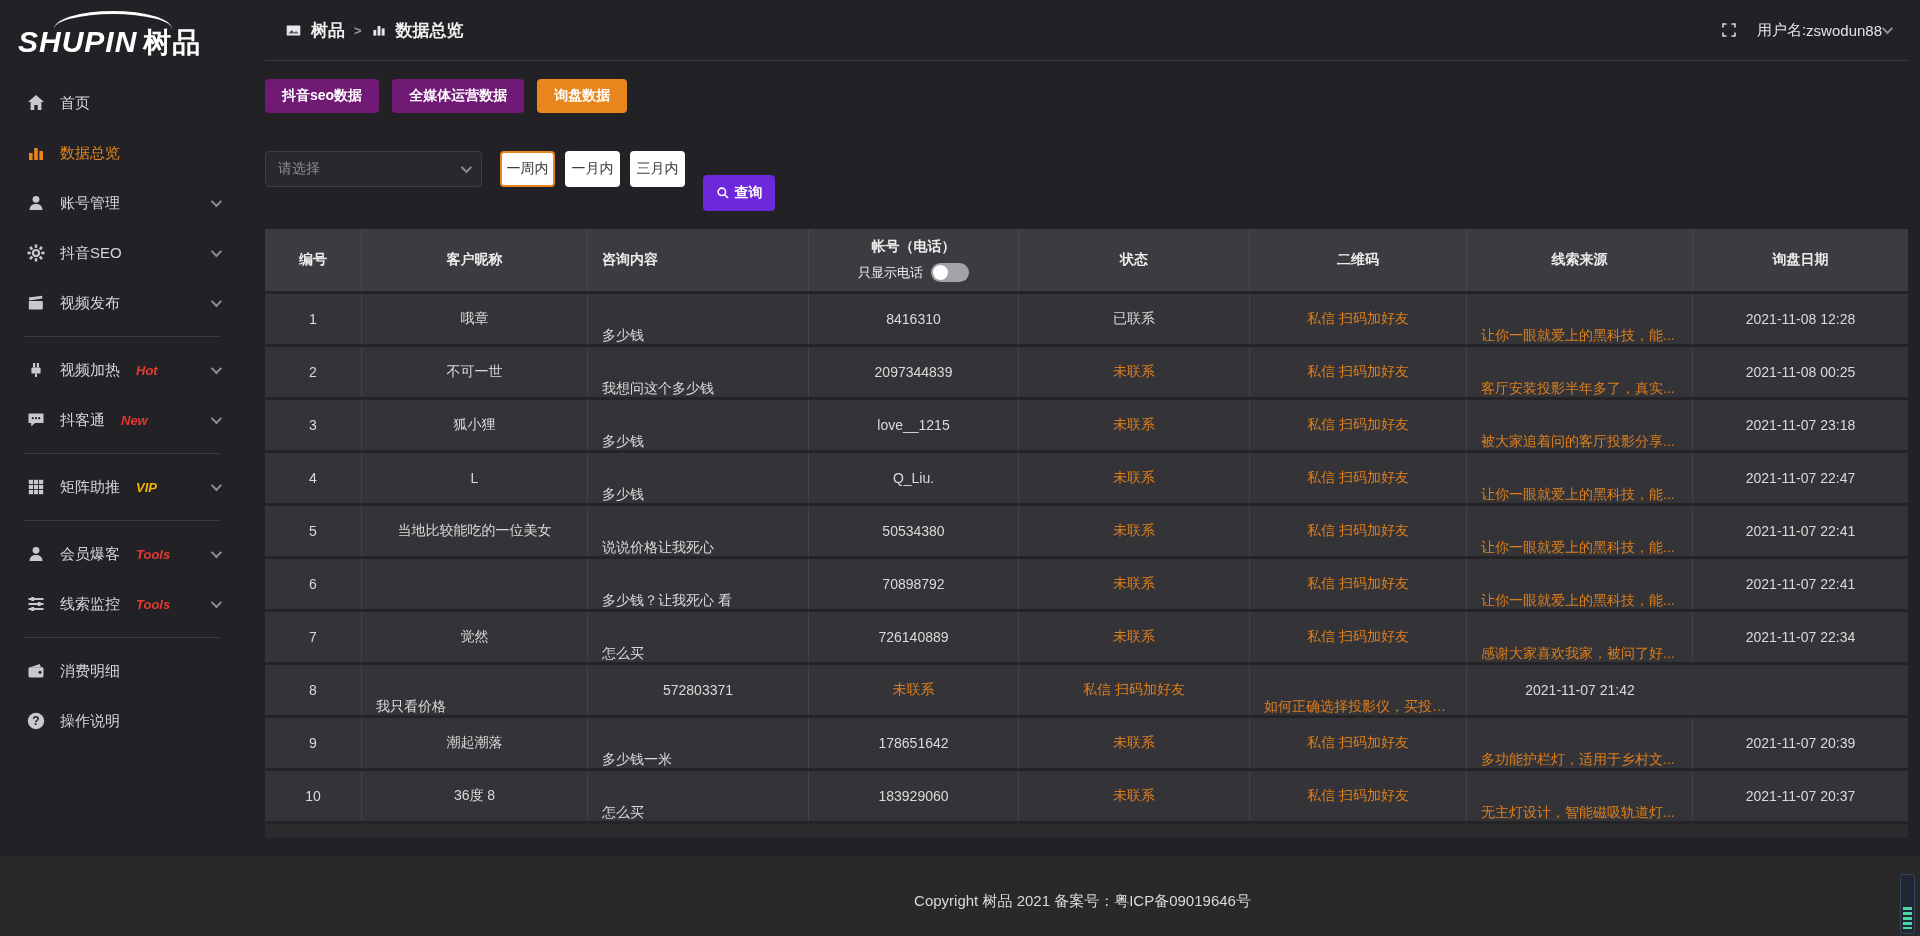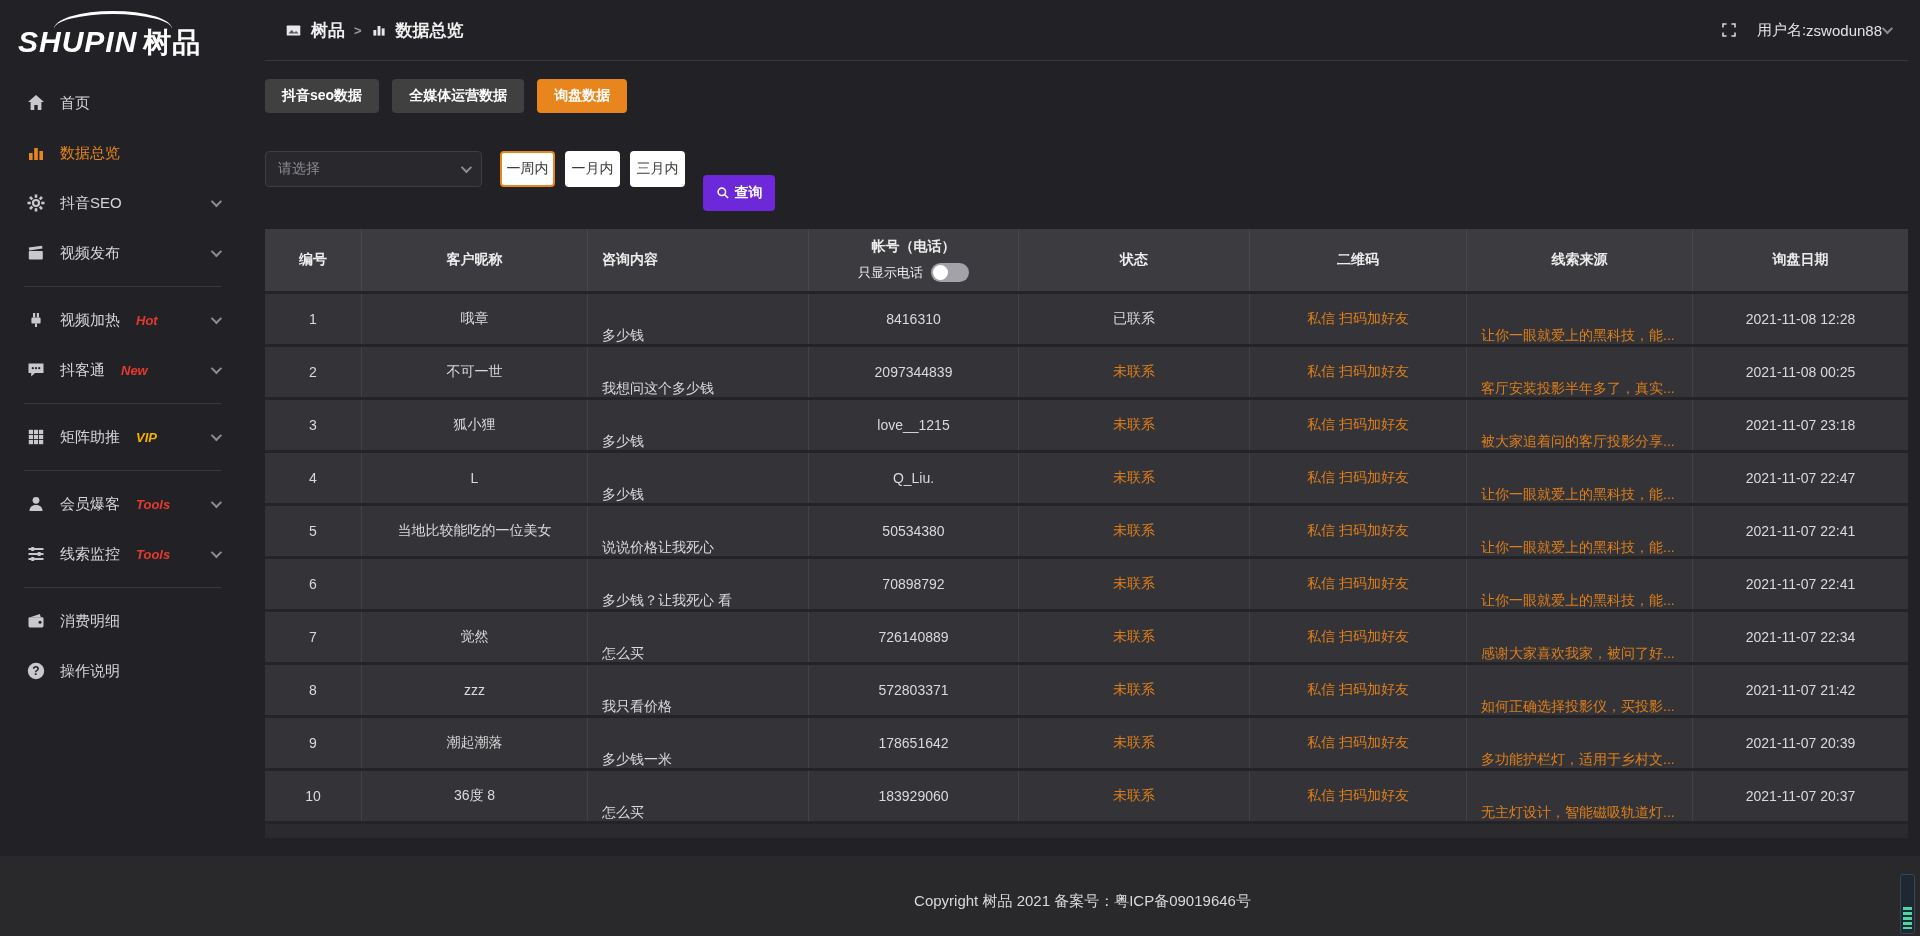--- a/index.html
+++ b/index.html
@@ -36,21 +36,21 @@
   .topbar { position:absolute; left:245px; right:0; top:0; height:60px;
     display:flex; align-items:center; padding:0 30px 0 40px; }
   .breadcrumb { display:flex; align-items:center; gap:9px; font-size:17px;
     font-weight:bold; color:#f0f0f0; }
   .crumb-sep { color:#9a9aa0; font-size:13px; font-weight:bold; }
   .topbar-right { margin-left:auto; display:flex; align-items:center; gap:20px; font-size:15px; }
   .user-menu { display:flex; align-items:center; cursor:pointer; }
   
   .main { position:absolute; left:265px; right:12px; top:60px; border-top:1px solid #39393d; }
   .tabs { margin-top:18px; display:flex; gap:13px; }
-  .tab { height:34px; padding:0 17px; display:flex; align-items:center; background:#404040;
+  .tab { height:34px; padding:0 17px; display:flex; align-items:center; background:#701a75;
     color:#fff; font-size:14px; font-weight:bold; border-radius:4px; cursor:pointer; }
   .tab.active { background:#e8861d; }
   .filters { margin-top:14px; display:flex; align-items:center; }
   .select { width:217px; height:36px; background:#29292d; border:1px solid #3d3d42;
     border-radius:4px; display:flex; align-items:center; justify-content:space-between;
     padding:0 12px; color:#8b8b92; font-size:14px; cursor:pointer; margin-right:8px; }
   .range-btn { width:55px; height:36px; background:#fff; color:#3b3b3b; font-size:14px;
     display:flex; align-items:center; justify-content:center; border-radius:4px;
     margin-left:10px; cursor:pointer; border:none; }
   .range-btn.active { border:2px solid #e8861d; }
@@ -136,20 +136,32 @@
             <g fill="#e8861d">
               <rect x="3" y="10" width="3.6" height="7"></rect>
               <rect x="8.2" y="5" width="3.6" height="12"></rect>
               <rect x="13.4" y="8" width="3.6" height="9"></rect>
             </g>
           </svg>
       </span>
       <span class="mi-label">数据总览</span>
     </div>
 
+    <div class="menu-item">
+      <span class="mi-icon">
+        <svg viewBox="0 0 20 20" width="20" height="20">
+            <g fill="#c9c9cd">
+              <circle cx="10" cy="6.3" r="3.4"></circle>
+              <path d="M3.5 17 C3.5 12.8 6.4 10.9 10 10.9 C13.6 10.9 16.5 12.8 16.5 17 Z"></path>
+            </g>
+          </svg>
+      </span>
+      <span class="mi-label">账号管理</span>
+      <span class="chev mi-chev"></span>
+    </div>
 
     <div class="menu-item">
       <span class="mi-icon">
         <svg viewBox="0 0 20 20" width="20" height="20">
             <circle cx="10" cy="10" r="3" fill="none" stroke="#c9c9cd" stroke-width="2.2"></circle>
             <g stroke="#c9c9cd" stroke-width="2.6">
               <line x1="10" y1="1.5" x2="10" y2="4.8"></line>
               <line x1="10" y1="15.2" x2="10" y2="18.5"></line>
               <line x1="1.5" y1="10" x2="4.8" y2="10"></line>
               <line x1="15.2" y1="10" x2="18.5" y2="10"></line>
@@ -467,21 +479,20 @@
           <div class="td">
             <span class="orange">未联系</span>
           </div>
           <div class="td orange link">私信 扫码加好友</div>
           <div class="td left orange link">感谢大家喜欢我家，被问了好...</div>
           <div class="td">2021-11-07 22:34</div>
         </div>
 
         <div class="grid-row row">
           <div class="td">8</div>
-          <div class="td">zzz</div>
           <div class="td left">我只看价格</div>
           <div class="td">572803371</div>
           <div class="td">
             <span class="orange">未联系</span>
           </div>
           <div class="td orange link">私信 扫码加好友</div>
           <div class="td left orange link">如何正确选择投影仪，买投影...</div>
           <div class="td">2021-11-07 21:42</div>
         </div>
 

